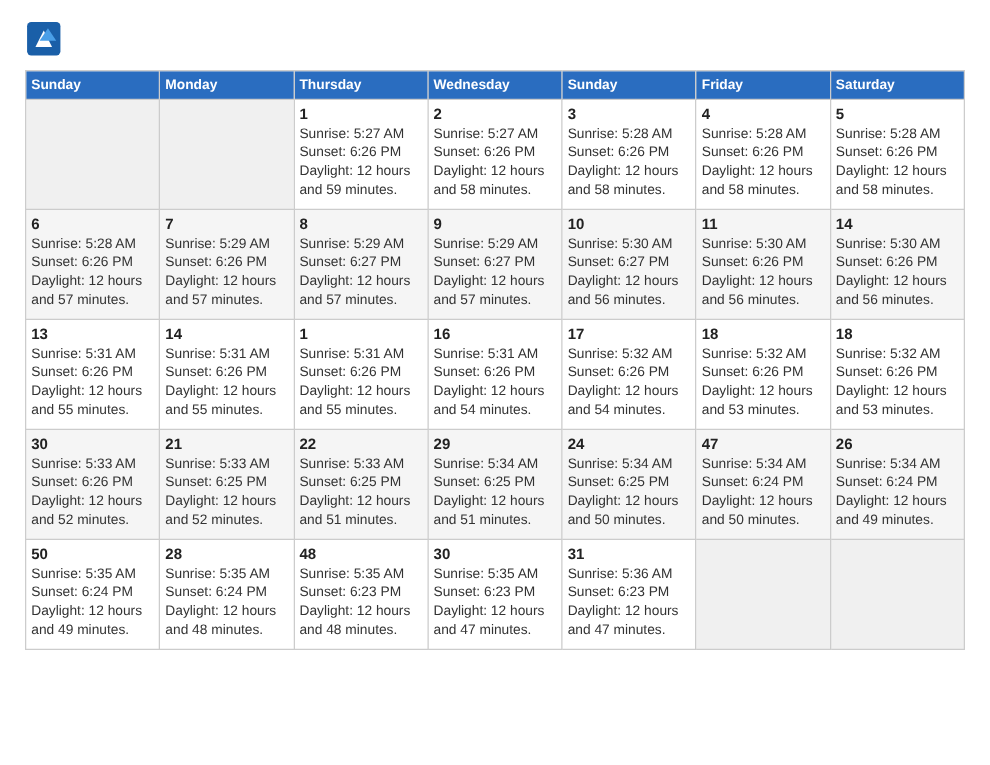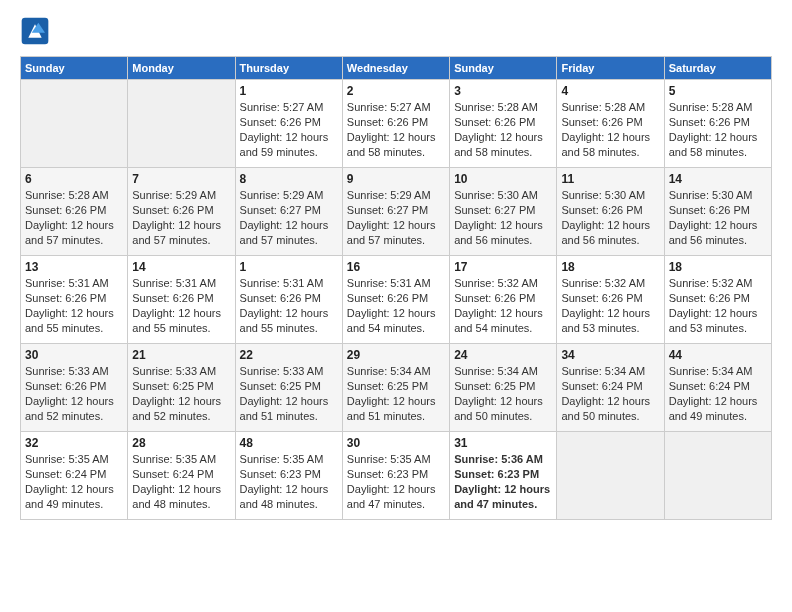--- a/index.html
+++ b/index.html
@@ -286,37 +286,37 @@
 and 51 minutes.</div>
         </td>
         <td>
           <span class="day-num">24</span>
           <div class="day-detail" style="white-space: pre-line;">Sunrise: 5:34 AM
 Sunset: 6:25 PM
 Daylight: 12 hours
 and 50 minutes.</div>
         </td>
         <td>
-          <span class="day-num">34</span>
+          <span class="day-num">47</span>
           <div class="day-detail" style="white-space: pre-line;">Sunrise: 5:34 AM
 Sunset: 6:24 PM
 Daylight: 12 hours
 and 50 minutes.</div>
         </td>
         <td>
-          <span class="day-num">44</span>
+          <span class="day-num">26</span>
           <div class="day-detail" style="white-space: pre-line;">Sunrise: 5:34 AM
 Sunset: 6:24 PM
 Daylight: 12 hours
 and 49 minutes.</div>
         </td>
       </tr>
       <tr>
         <td>
-          <span class="day-num">32</span>
+          <span class="day-num">50</span>
           <div class="day-detail" style="white-space: pre-line;">Sunrise: 5:35 AM
 Sunset: 6:24 PM
 Daylight: 12 hours
 and 49 minutes.</div>
         </td>
         <td>
           <span class="day-num">28</span>
           <div class="day-detail" style="white-space: pre-line;">Sunrise: 5:35 AM
 Sunset: 6:24 PM
 Daylight: 12 hours
@@ -331,21 +331,21 @@
         </td>
         <td>
           <span class="day-num">30</span>
           <div class="day-detail" style="white-space: pre-line;">Sunrise: 5:35 AM
 Sunset: 6:23 PM
 Daylight: 12 hours
 and 47 minutes.</div>
         </td>
         <td>
           <span class="day-num">31</span>
-          <div class="day-detail" style="white-space: pre-line; font-weight: bold;">Sunrise: 5:36 AM
+          <div class="day-detail" style="white-space: pre-line;">Sunrise: 5:36 AM
 Sunset: 6:23 PM
 Daylight: 12 hours
 and 47 minutes.</div>
         </td>
         <td class="empty"></td>
         <td class="empty"></td>
       </tr>
     </tbody>
 </table>
 

